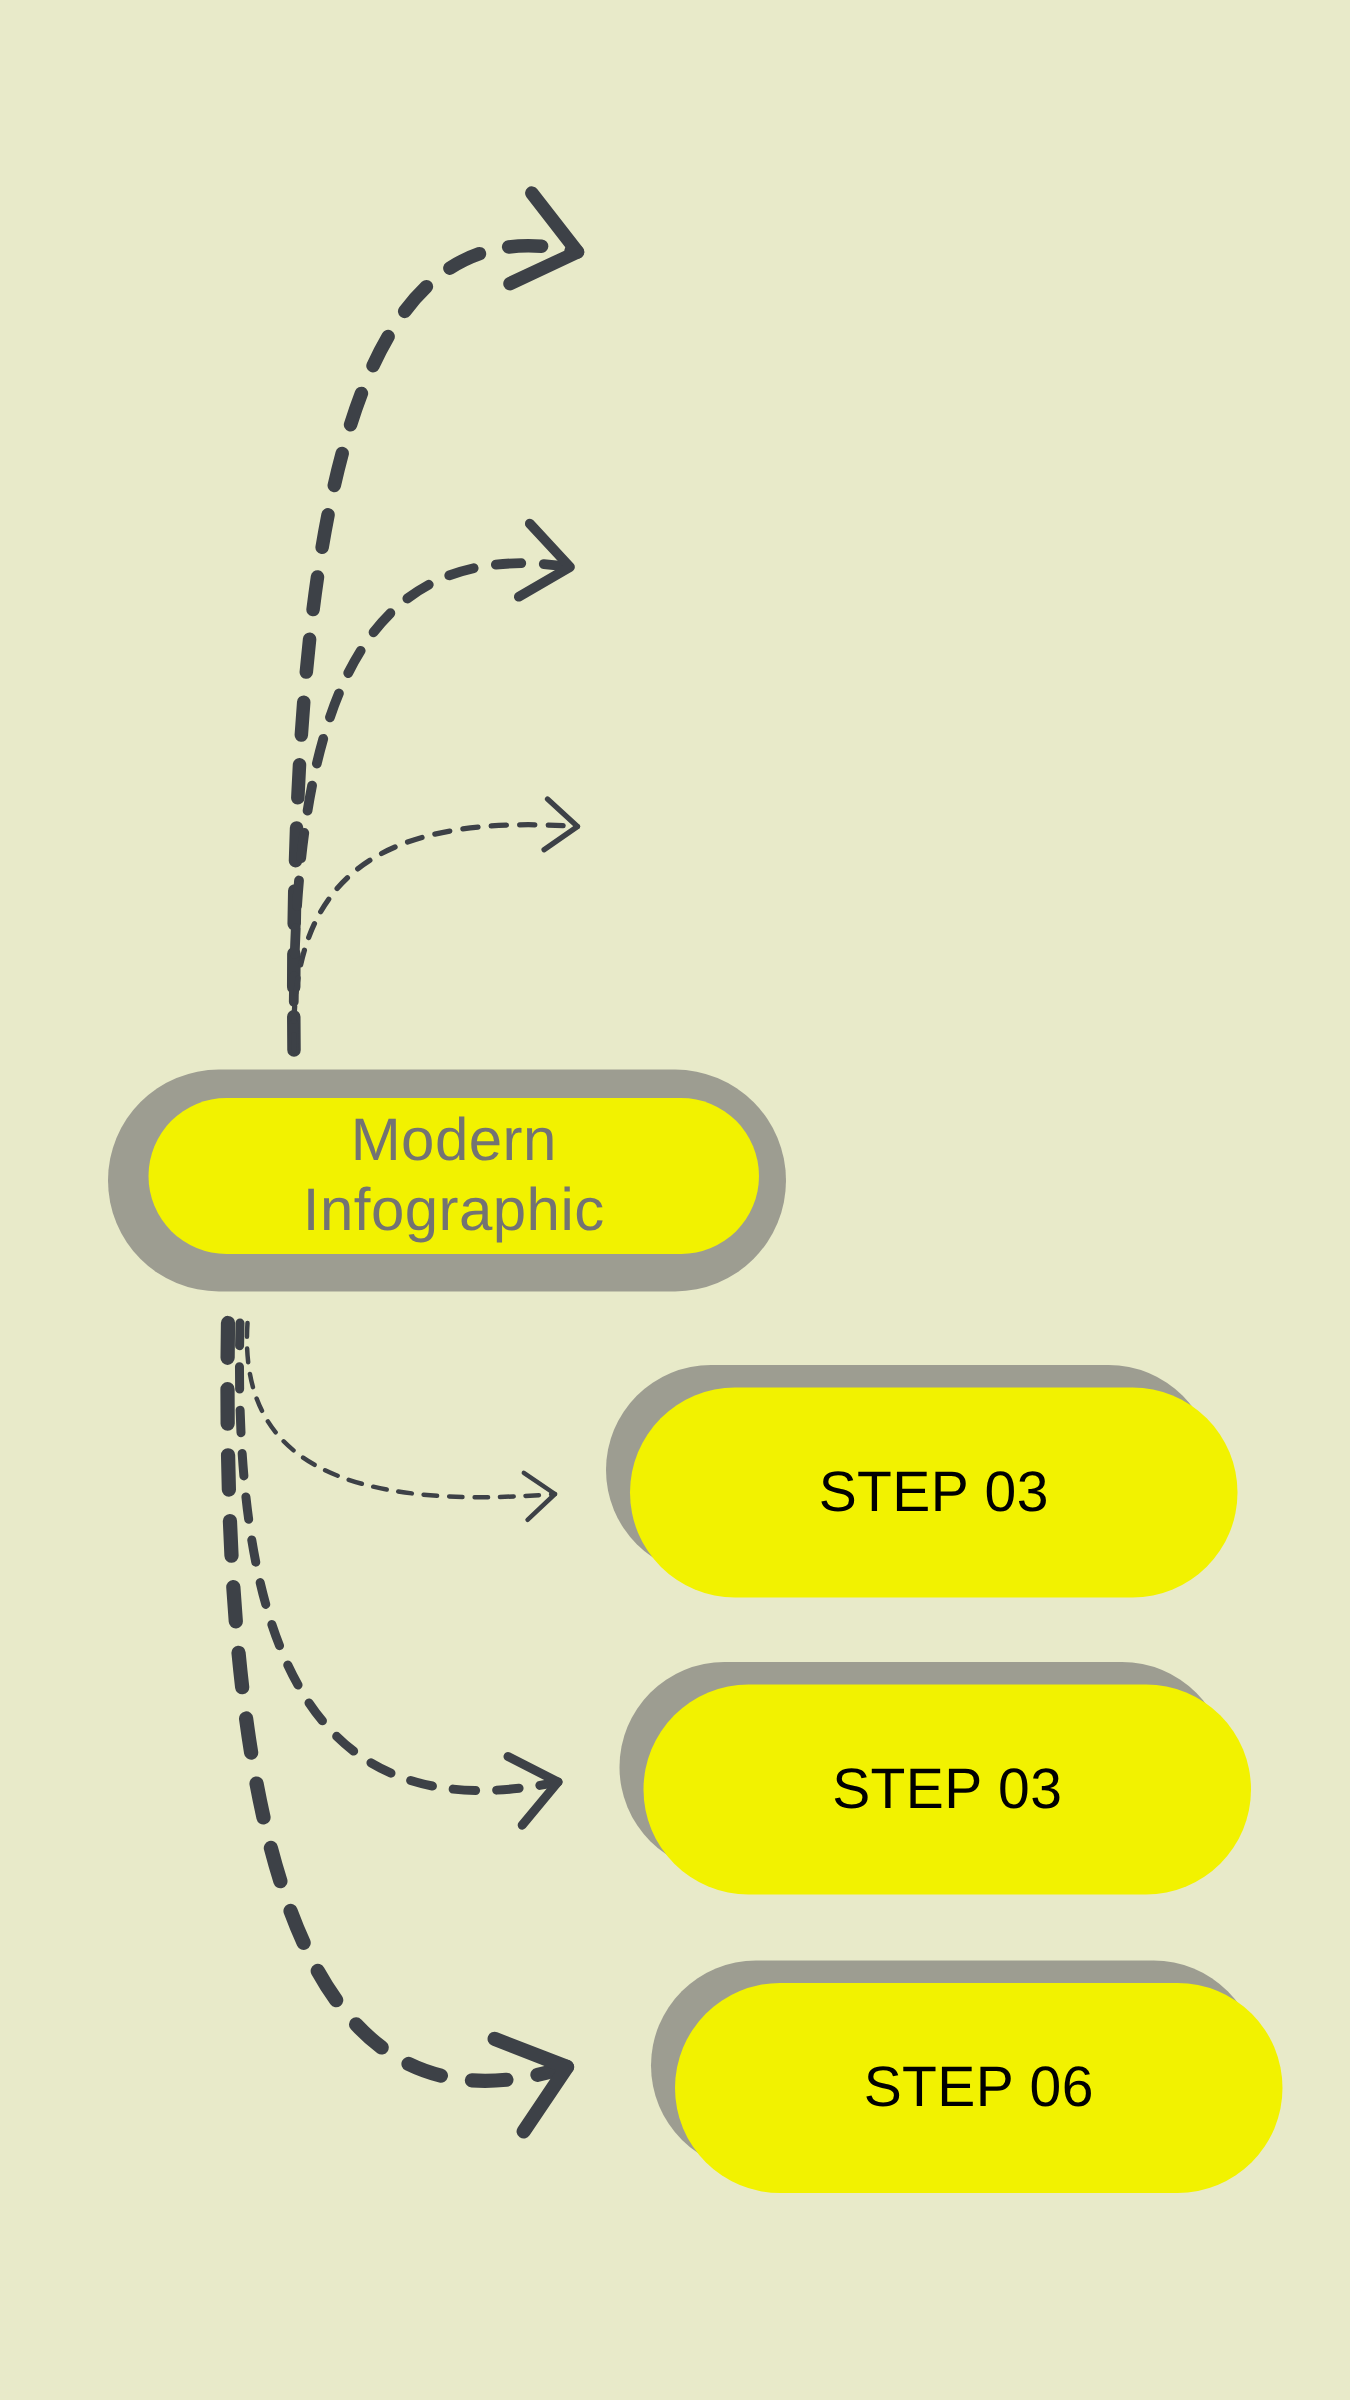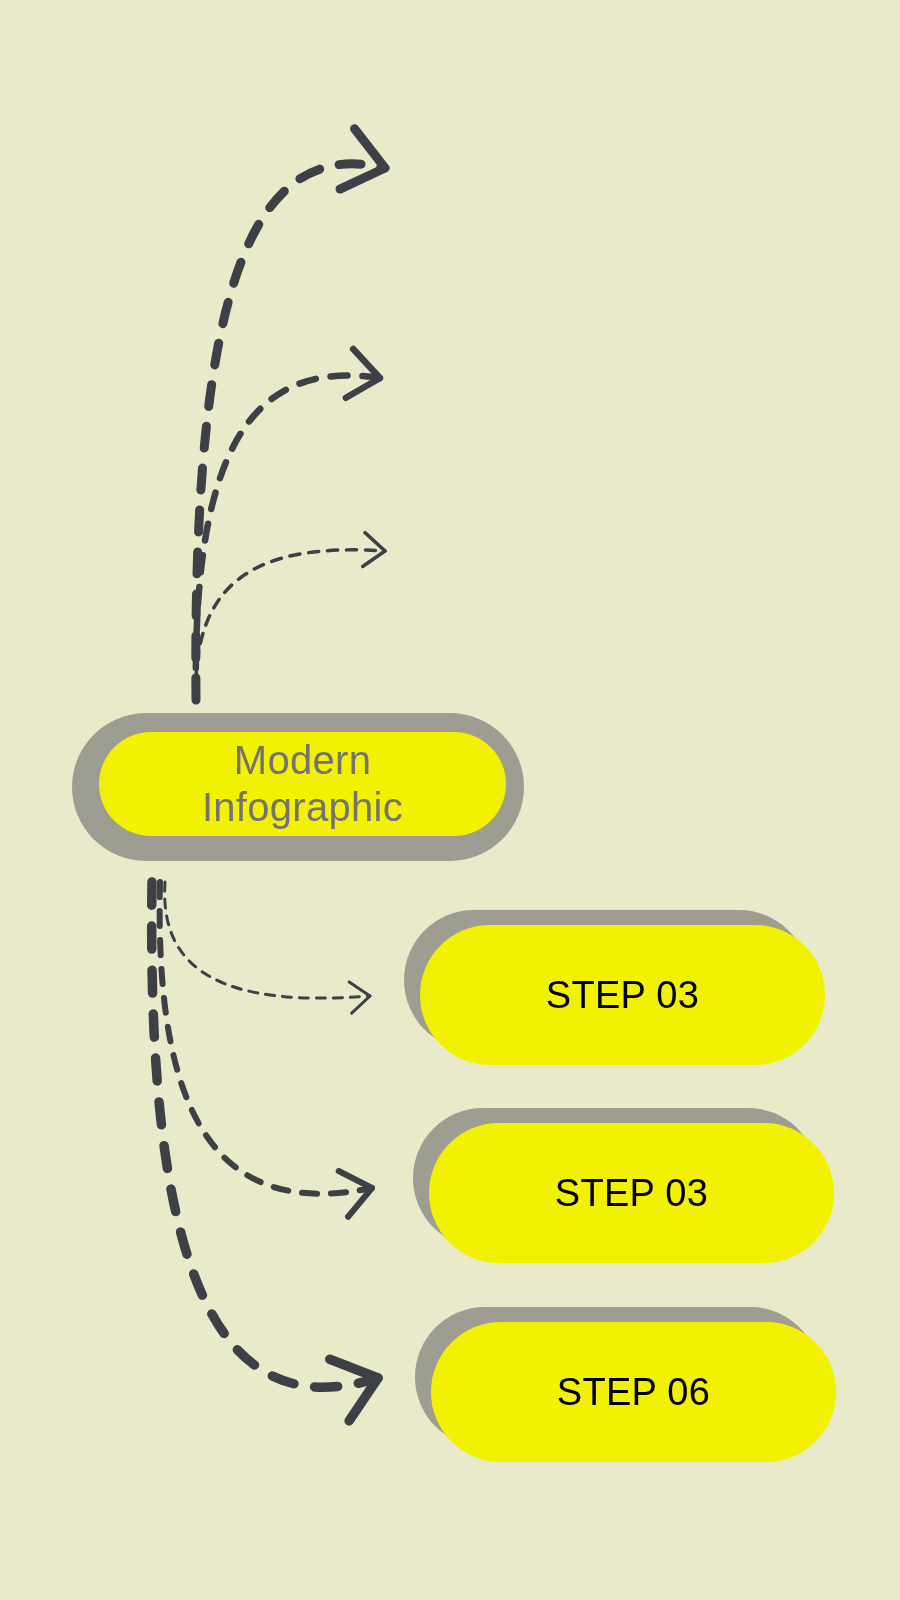--- a/index.html
+++ b/index.html
@@ -124,20 +124,20 @@
     </div>
   </div>
 
   <div class="node step" style="left: 413px; top: 1108px; width: 405px; height: 140px;">
     <div class="shadow" style="background: rgb(157, 157, 145);"></div>
     <div class="face" style="background: rgb(242, 242, 0);">
       <span class="label" style="color: rgb(0, 0, 0);">STEP 03</span>
     </div>
   </div>
 
-  <div class="node step" style="left: 415px; top: 1307px; width: 405px; height: 140px;">
+  <div class="node step" style="left: 434px; top: 1307px; width: 405px; height: 140px;">
     <div class="shadow" style="background: rgb(157, 157, 145);"></div>
     <div class="face" style="background: rgb(242, 242, 0);">
       <span class="label" style="color: rgb(0, 0, 0);">STEP 06</span>
     </div>
   </div>
 
 </div>
 
 </body></html>

